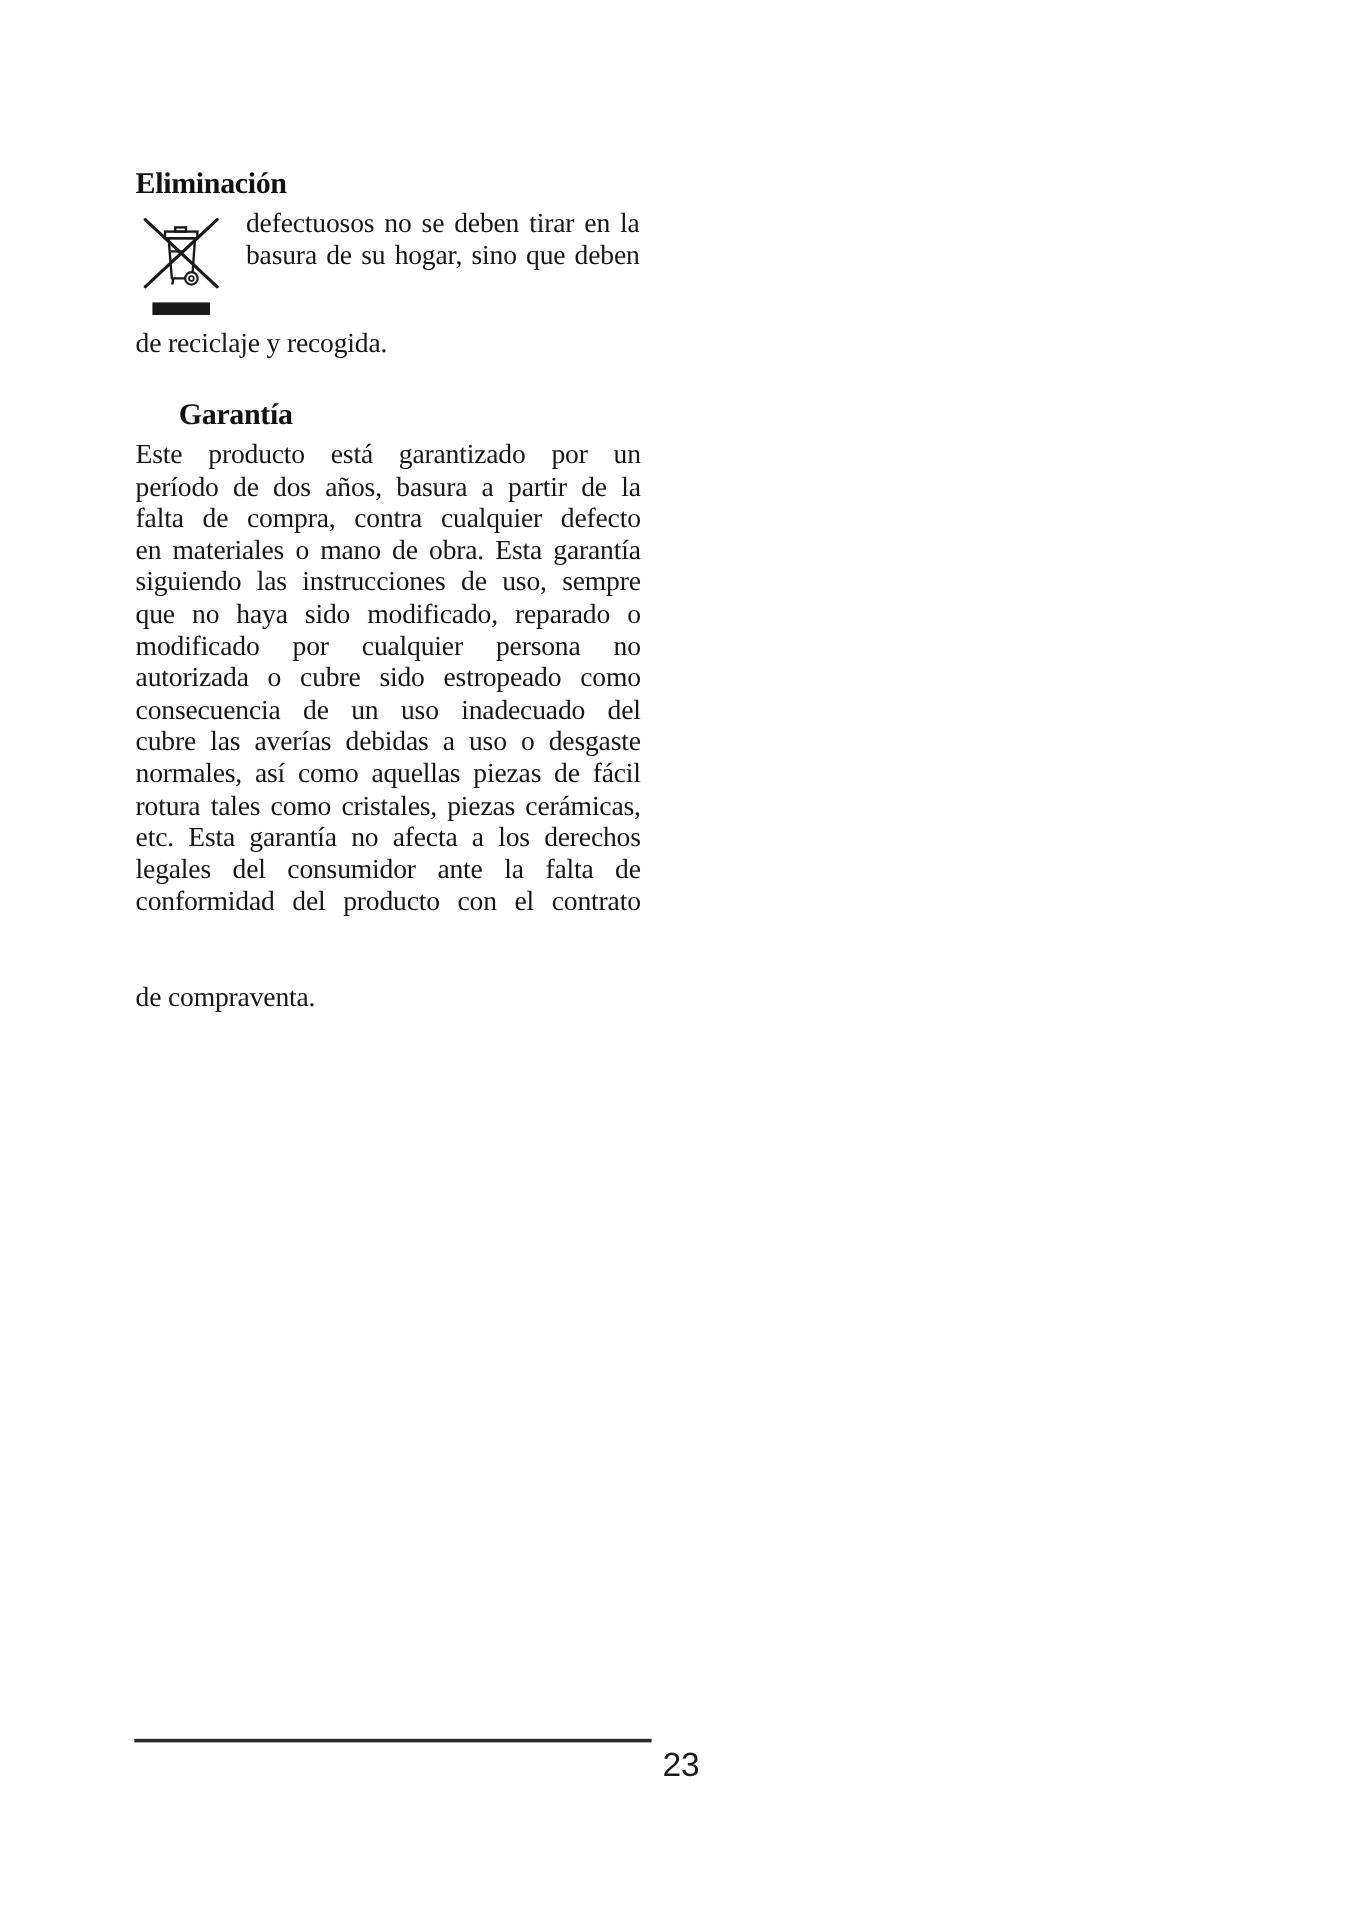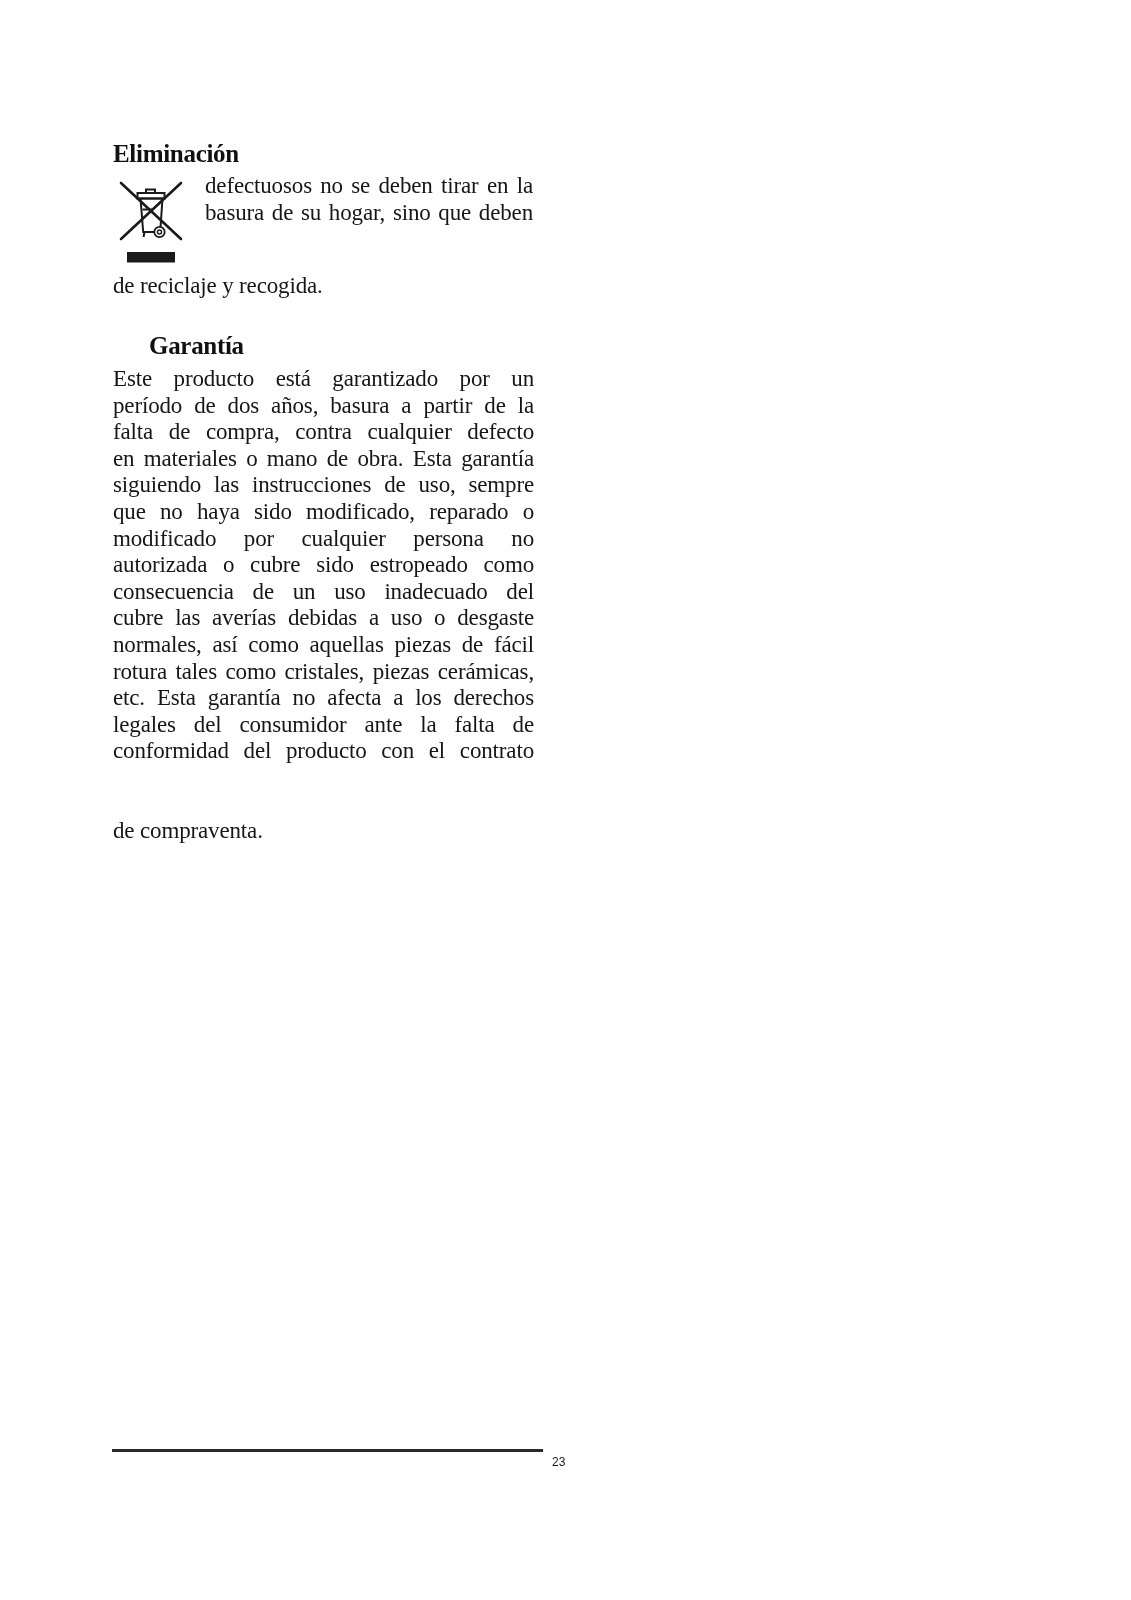--- a/index.html
+++ b/index.html
@@ -43,21 +43,21 @@
   #footer-rule {
     position: absolute;
     left: 112px; top: 1449px;
     width: 431px; height: 3px;
     background: #2a2a2a;
   }
   #page-number {
     position: absolute;
     left: 552px; top: 1455px;
     font-family: "Liberation Sans", sans-serif;
-    font-size: 12px;
+    font-size: 28px;
     color: #1a1a1a;
   }
 </style>
 </head>
 <body>
 
 <div class="page">
 
   <h2 id="h-elim" class="heading">Eliminación</h2>
 

